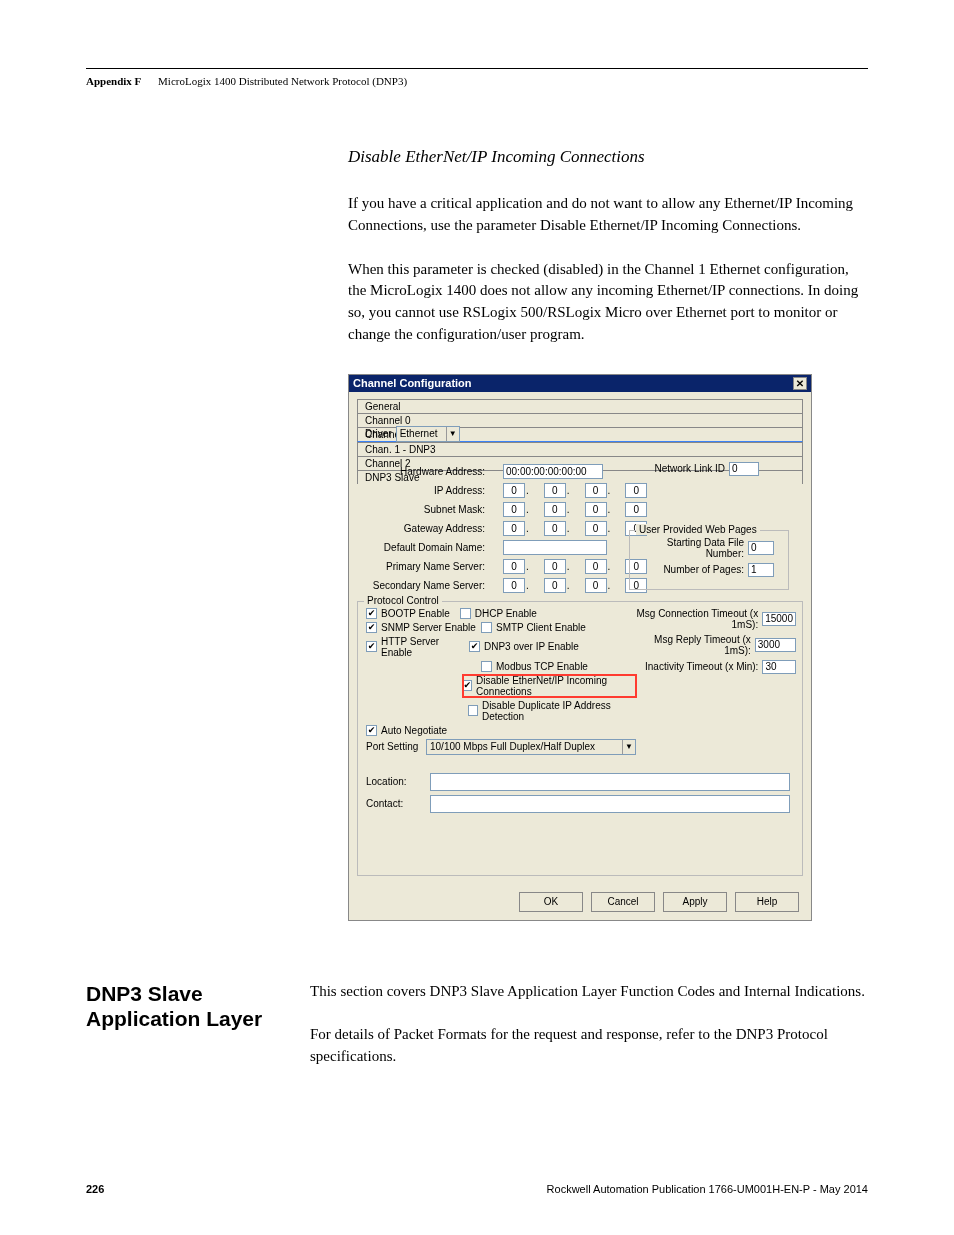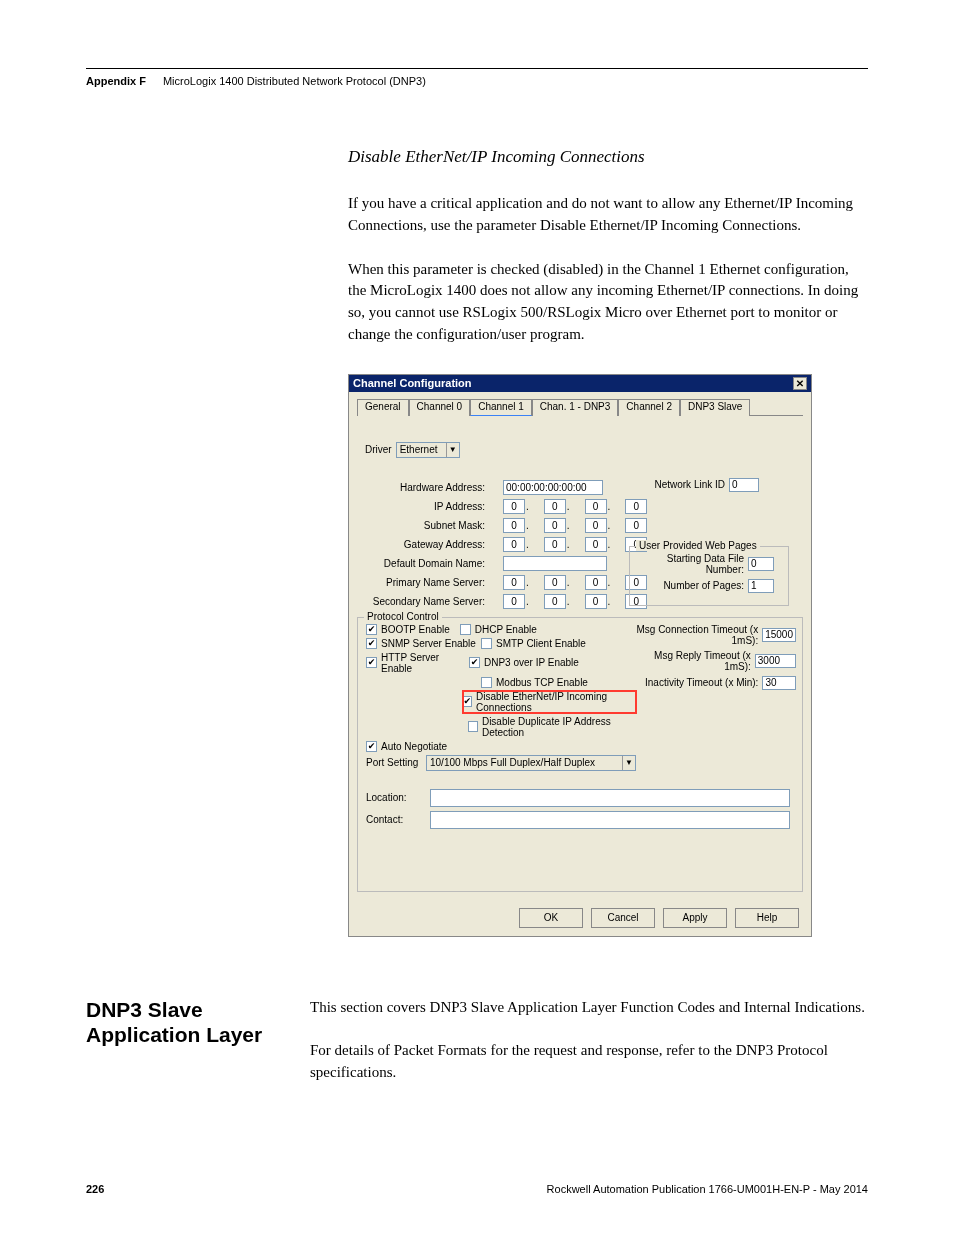--- a/index.html
+++ b/index.html
@@ -14,21 +14,21 @@
   .page {
     padding: 68px 86px 40px 86px;
     height: 100%;
     position: relative;
   }
   .header-line {
     border-top: 1px solid #000;
     margin-bottom: 6px;
   }
   .running-header {
-    font-family: Liberation Sans, sans-serif;
+    font-family: Liberation Serif, serif;
     font-size: 11px;
     margin-bottom: 60px;
   }
   .running-header .appendix { font-weight: bold; margin-right: 14px; }
   .content-col {
     margin-left: 262px;
     width: 520px;
   }
   .subheading {
     font-style: italic;
@@ -63,21 +63,21 @@
   .close-btn {
     background: #ece9d8;
     color: #000;
     width: 14px; height: 13px;
     font-size: 10px; line-height: 12px;
     text-align: center;
     border: 1px solid #888;
     font-family: Arial;
   }
   .dialog-body { padding: 6px 8px 8px 8px; }
-  .tabs { display: flex; border-bottom: 1px solid #888; margin-bottom: 26px; height: 18px; }
+  .tabs { display: flex; border-bottom: 1px solid #888; margin-bottom: 10px; height: 18px; flex-direction: column; }
   .tab {
     border: 1px solid #888;
     border-bottom: none;
     padding: 1px 7px;
     margin-right: 0px;
     background: #ece9d8;
     font-size: 10px;
     position: relative;
     top: 1px;
   }

